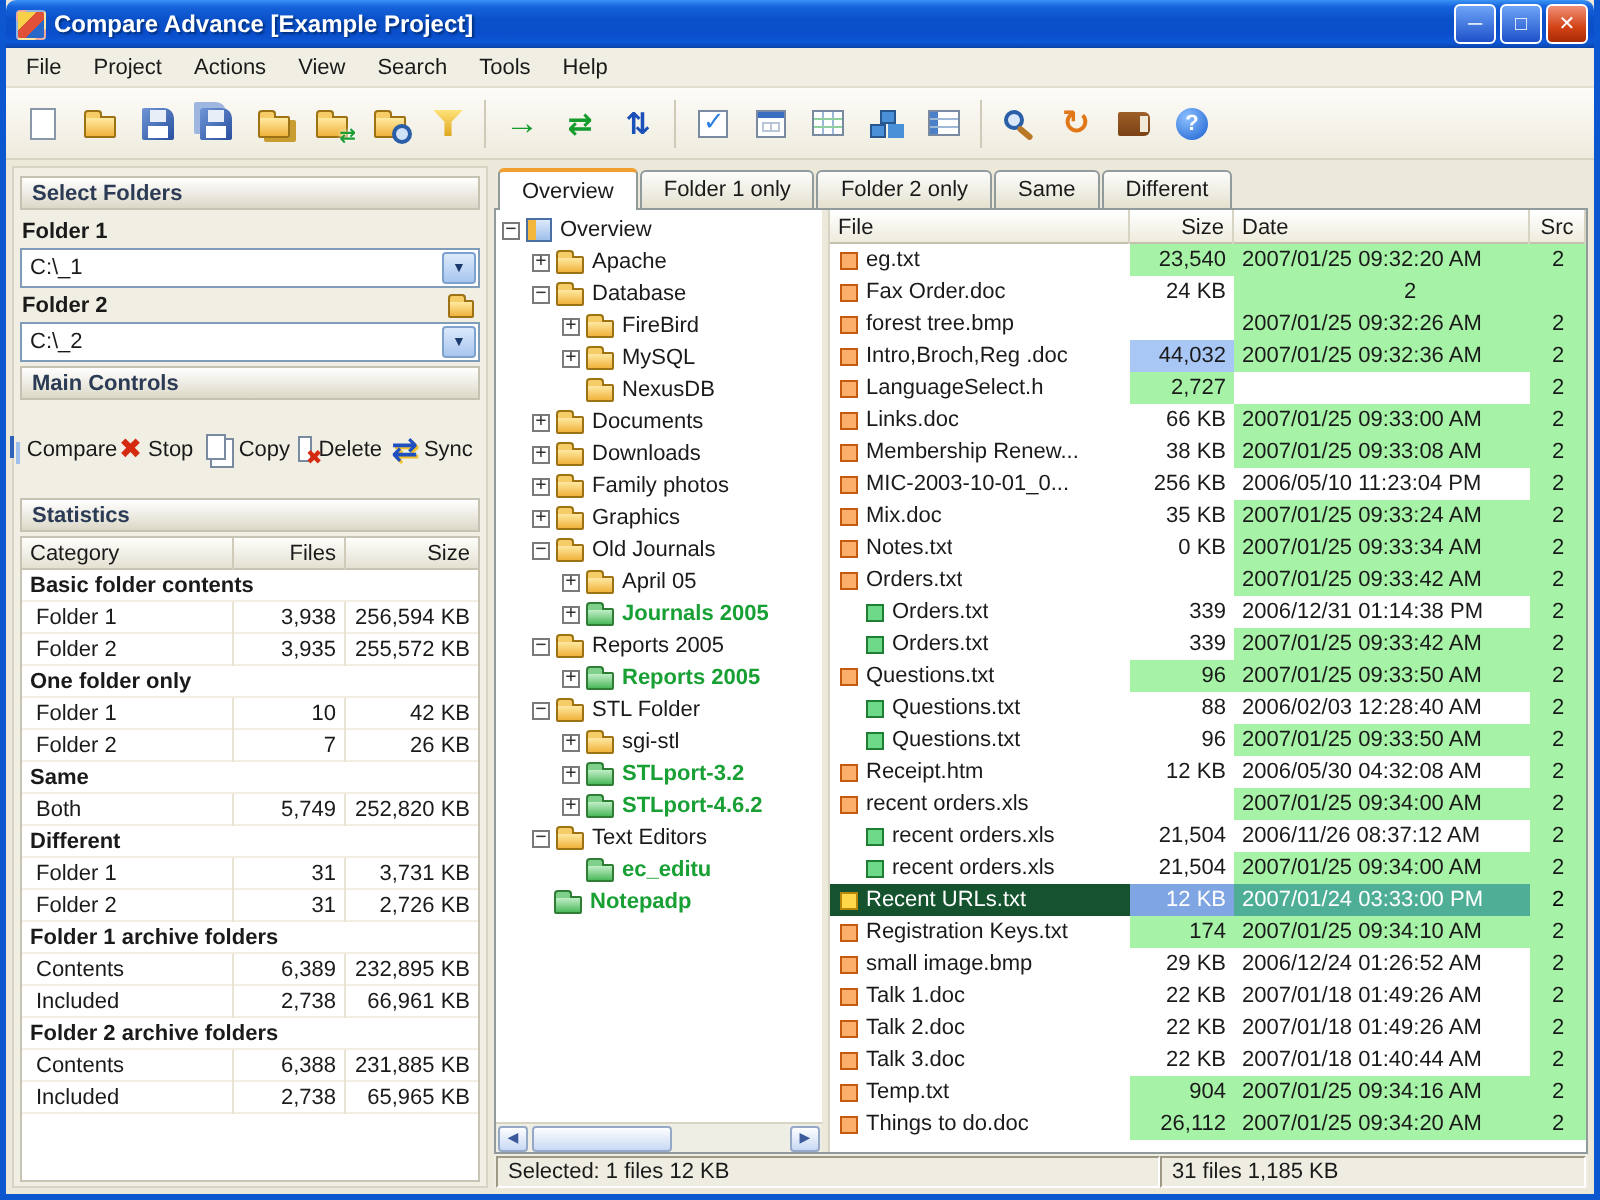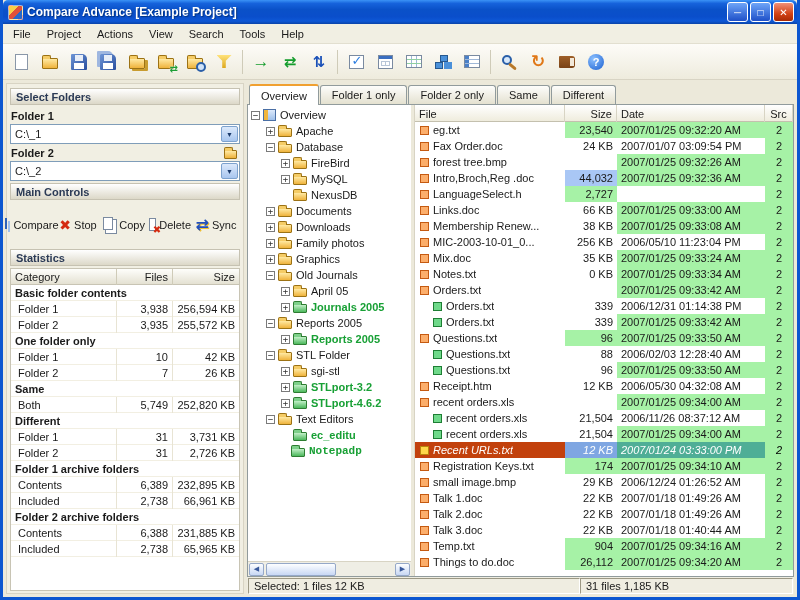--- a/index.html
+++ b/index.html
@@ -163,21 +163,21 @@
   .lc.c3 { flex:1; justify-content:center; }
   .frow { display:flex; height:16px; flex:none; align-items:center; }
   .fsq { width:9px; height:9px; flex:none; border:1px solid; margin:0 4px 0 1px; }
   .fsq.orange { background:#FCAE6B; border-color:#C55A11; }
   .fsq.green  { background:#6FD98A; border-color:#1E7E34; }
   .fsq.yellow { background:#FFD84A; border-color:#B8860B; }
   .find { width:13px; flex:none; }
   .fname { overflow:hidden; white-space:nowrap; }
   .hl-green { background:#A6F2A6; }
   .hl-blue { background:#A9C7F5; }
-  .frow.sel { background:#c2410c; color:#fff;font-style:italic; }
+  .frow.sel { background:#14532d; color:#fff; }
   .frow.sel .lc.c1 { background:#7FA6E2; }
   .frow.sel .lc.c2 { background:#4FAE96; }
   .frow.sel .lc.c3 { background:#A6F2A6; color:#000; }
 
   .statusbar { height:17px; flex:none; display:flex; gap:0; padding:1px 1px 0; background:#EFEDE1; }
   .spanel { border:1px solid; border-color:#9C9884 #FFFFFF #FFFFFF #9C9884; display:flex; align-items:center; padding:0 5px; overflow:hidden; white-space:nowrap; }
   .spanel.left { width:332px; flex:none; }
   .spanel.right { flex:1; }
 </style>
 </head>
@@ -503,21 +503,21 @@
               <div class="trow" style="padding-left: 18px;">
                 <span class="expander">−</span>
                 <span class="fld tiny"></span>
                 <span class="tlabel">Text Editors</span>
               </div>
               <div class="trow" style="padding-left: 33px;">
                 <span class="expander none"></span>
                 <span class="fld tiny grn"></span>
                 <span class="tlabel green">ec_editu</span>
               </div>
-              <div class="trow" style="padding-left: 31px; font-family: Liberation Mono, monospace;">
+              <div class="trow" style="padding-left: 17px;">
                 <span class="expander none"></span>
                 <span class="fld tiny grn"></span>
                 <span class="tlabel green">Notepadp</span>
               </div>
             </div>
           <div class="hscroll">
             <span class="sbtn left"></span>
             <span class="sthumb"></span>
             <span class="sbtn right"></span>
           </div>
@@ -539,21 +539,20 @@
                 <span class="lc c1 hl-green">23,540</span>
                 <span class="lc c2 hl-green">2007/01/25 09:32:20 AM</span>
                 <span class="lc c3 hl-green">2</span>
               </div>
               <div class="frow">
                 <span class="lc c0">
                   <span class="fsq orange"></span>
                   <span class="fname">Fax Order.doc</span>
                 </span>
                 <span class="lc c1">24 KB</span>
-                <span class="lc c2">2007/01/07 03:09:54 PM</span>
                 <span class="lc c3 hl-green">2</span>
               </div>
               <div class="frow">
                 <span class="lc c0">
                   <span class="fsq orange"></span>
                   <span class="fname">forest tree.bmp</span>
                 </span>
                 <span class="lc c1"></span>
                 <span class="lc c2 hl-green">2007/01/25 09:32:26 AM</span>
                 <span class="lc c3 hl-green">2</span>

